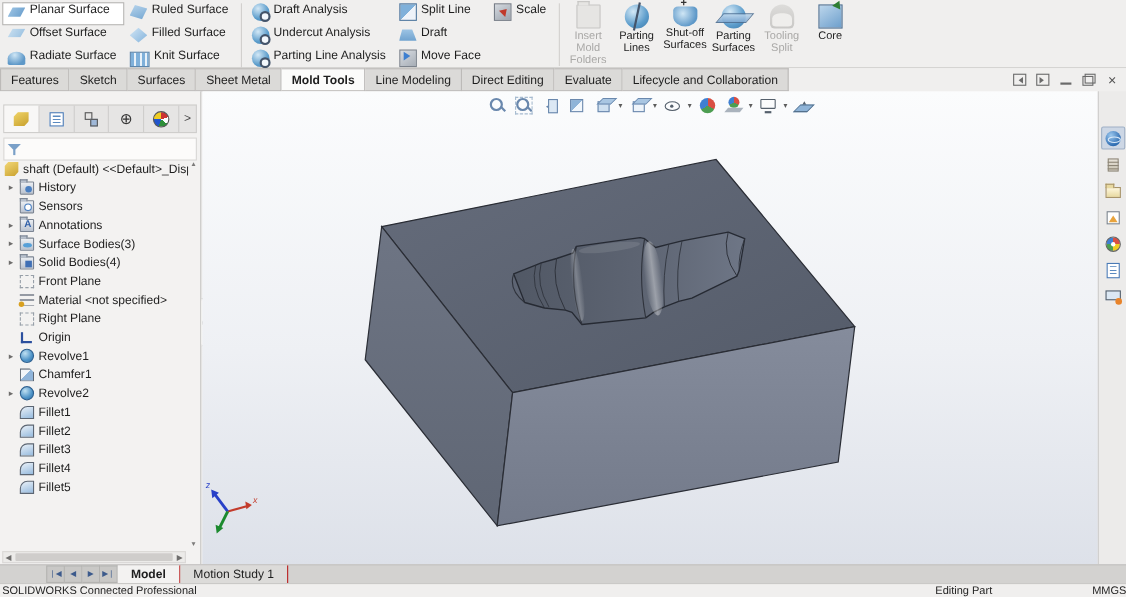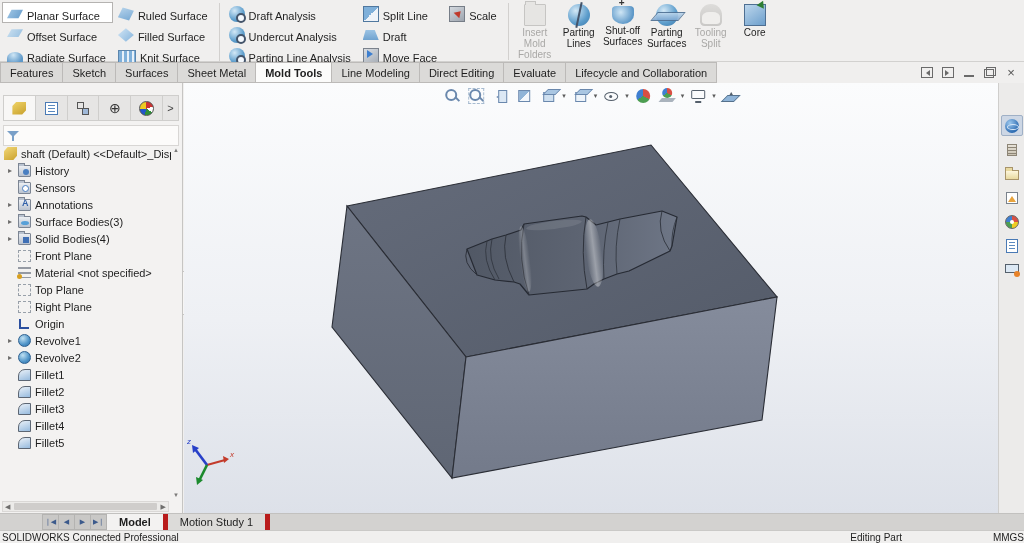--- a/index.html
+++ b/index.html
@@ -4,21 +4,21 @@
 <style>
   html,body{margin:0;padding:0}
   body{width:1024px;height:543px;position:relative;overflow:hidden;
        font-family:"Liberation Sans",sans-serif;font-size:11px;color:#1e1e1e;background:#f0efee}
 
   
   .cmdbar{position:absolute;top:0;left:0;right:0;height:62px;background:#f0efee;
           border-bottom:1px solid #d2d1cf;display:flex;align-items:flex-start;padding:2px 0 0 2px;box-sizing:border-box}
   .cm-cols{display:flex;align-items:flex-start}
   .cm-col{display:flex;flex-direction:column}
-  .cm-btn{display:flex;align-items:flex-end;gap:4px;height:19px;padding:0 6px 0 4px;
+  .cm-btn{display:flex;align-items:flex-start;gap:4px;height:19px;padding:0 6px 0 4px;
           border:1px solid transparent;white-space:nowrap;cursor:default}
   .cm-btn.hl{background:#ffffff;border-color:#b5b3b1}
   .cm-sep{width:1px;align-self:stretch;background:#d2d0ce;margin:1px 4px}
   .cm-large{display:flex;align-items:flex-start}
   .cm-lbtn{width:42px;display:flex;flex-direction:column;align-items:center;text-align:center;
            font-size:10px;line-height:11px;padding:2px 1px;cursor:default}
   .cm-lbtn.disabled{color:#a9a8a6}
   .lg-line{display:block}
 
   
@@ -188,21 +188,21 @@
   
   .bottombar{position:absolute;top:513px;left:0;right:0;height:17px;background:#d3d2d0;display:flex;align-items:stretch;border-top:1px solid #c2c1bf;box-sizing:border-box}
   .bb-spacer{width:42px}
   .navbtns{display:flex;align-items:stretch}
   .nav-btn{width:15px;display:flex;align-items:center;justify-content:center;background:#c9c8c6;border:1px solid #b4b3b1;border-left:none;font-size:7px;color:#3c5a8c;cursor:default}
   .navbtns .nav-btn:first-child{border-left:1px solid #b4b3b1}
   .first-icon::before{content:"❘◀"}
   .prev-icon::before{content:"◀"}
   .next-icon::before{content:"▶"}
   .last-icon::before{content:"▶❘"}
-  .btab{display:flex;align-items:center;padding:0 12px;border-right:5px solid #b91c1c;cursor:default}
+  .btab{display:flex;align-items:center;padding:0 12px;border-right:1px solid #b91c1c;cursor:default}
   .btab.active{background:#f3f2f1;font-weight:bold}
   .btab.inactive{background:#dcdbd9}
 
   
   .statusbar{position:absolute;top:530px;left:0;right:0;height:13px;background:#f0efee;border-top:1px solid #cac9c7;
              font-size:10px;display:flex;align-items:center;box-sizing:border-box}
   .st-left{padding-left:2px}
   .st-mode{position:absolute;right:122px}
   .st-units{position:absolute;right:0}
 </style>
@@ -393,36 +393,36 @@
             <span class="tlabel">Front Plane</span>
           </div>
           <div class="trow child">
             <span class="expand"></span>
             <span class="ti material-icon"></span>
             <span class="tlabel">Material &lt;not specified&gt;</span>
           </div>
           <div class="trow child">
             <span class="expand"></span>
             <span class="ti plane-icon"></span>
-            <span class="tlabel">Top Plane</span>
-          </div>
-          <div class="trow child">
-            <span class="expand"></span>
-            <span class="ti plane-icon"></span>
             <span class="tlabel">Right Plane</span>
           </div>
           <div class="trow child">
             <span class="expand"></span>
             <span class="ti origin-icon"></span>
             <span class="tlabel">Origin</span>
           </div>
           <div class="trow child">
             <span class="expand has"></span>
             <span class="ti revolve-icon"></span>
             <span class="tlabel">Revolve1</span>
+          </div>
+          <div class="trow child">
+            <span class="expand"></span>
+            <span class="ti chamfer-icon"></span>
+            <span class="tlabel">Chamfer1</span>
           </div>
           <div class="trow child">
             <span class="expand has"></span>
             <span class="ti revolve-icon"></span>
             <span class="tlabel">Revolve2</span>
           </div>
           <div class="trow child">
             <span class="expand"></span>
             <span class="ti fillet-icon"></span>
             <span class="tlabel">Fillet1</span>

